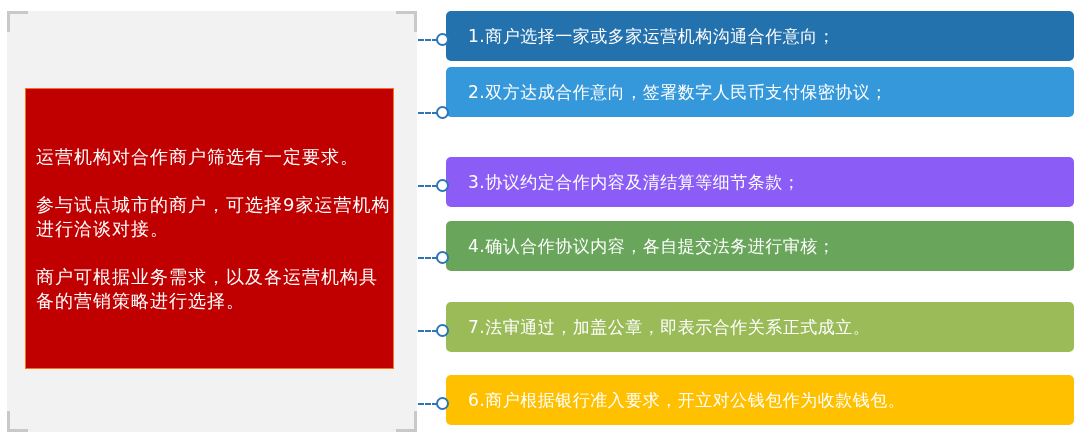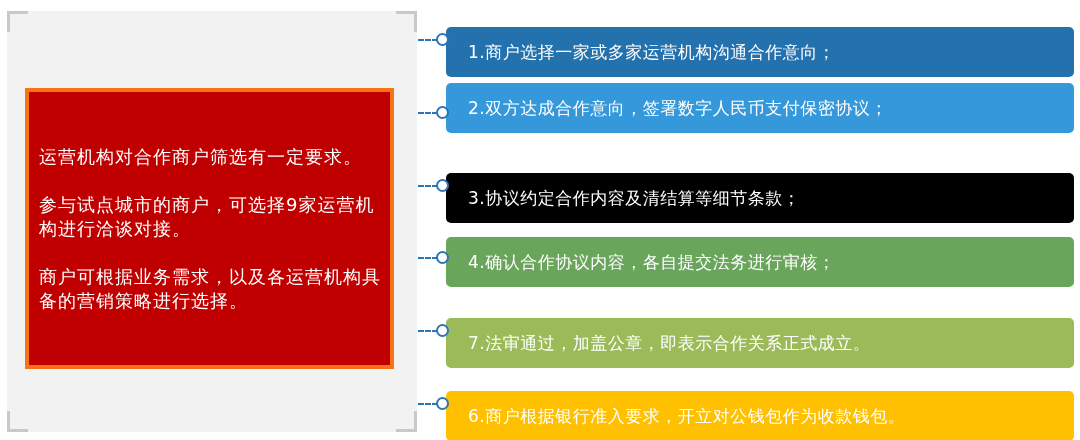--- a/index.html
+++ b/index.html
@@ -13,33 +13,32 @@
     background: #f2f2f2;
   }
   .corner { position: absolute; width: 18px; height: 18px; border-color: #c9c9c9; border-style: solid; }
   .corner.tl { left: 0; top: 0; border-width: 3px 0 0 3px; }
   .corner.tr { right: 0; top: 0; border-width: 3px 3px 0 0; }
   .corner.bl { left: 0; bottom: 0; border-width: 0 0 3px 3px; }
   .corner.br { right: 0; bottom: 0; border-width: 0 3px 3px 0; }
   .redbox {
     position: absolute; left: 18px; top: 77px; width: 369px; height: 281px;
     background: #c00000; box-sizing: border-box;
-    border: 4px solid #f97316;
+    border: 1px solid #f97316;
     padding: 0 0 0 10px;
     color: #ffffff; font-size: 18px; line-height: 24px;
     display: flex; flex-direction: column; justify-content: center;
   }
   .redbox p { margin: 0 0 24px 0; letter-spacing: 1px; }
   .redbox p:last-child { margin-bottom: 0; }
   .step {
     position: absolute; left: 446px; width: 628px; height: 50px;
     border-radius: 5px; color: #ffffff; font-size: 17px;
     display: flex; align-items: center; box-sizing: border-box; padding-left: 22px;
     letter-spacing: 0.5px;
-    margin-top: 16px;
   }
   .connector {
     position: absolute; left: 418px; width: 20px; height: 0;
     border-top: 2px dashed #2e75b6;
   }
   .dot {
     position: absolute; left: 436px; width: 9px; height: 9px; border-radius: 50%;
     background: #ffffff; border: 2px solid #2e75b6;
   }
 </style>
@@ -64,21 +63,21 @@
 </div>
 <div class="dot" style="top:33px"></div>
 
 <div class="connector" style="top:112px"></div>
 <div class="step" style="top:67px;background:#3598db">
   <span>2.双方达成合作意向，签署数字人民币支付保密协议；</span>
 </div>
 <div class="dot" style="top:106px"></div>
 
 <div class="connector" style="top:185px"></div>
-<div class="step" style="top:157px;background:#000000">
+<div class="step" style="top:157px;background:#8b5cf6">
   <span>3.协议约定合作内容及清结算等细节条款；</span>
 </div>
 <div class="dot" style="top:179px"></div>
 
 <div class="connector" style="top:257px"></div>
 <div class="step" style="top:221px;background:#6aa55c">
   <span>4.确认合作协议内容，各自提交法务进行审核；</span>
 </div>
 <div class="dot" style="top:251px"></div>
 

